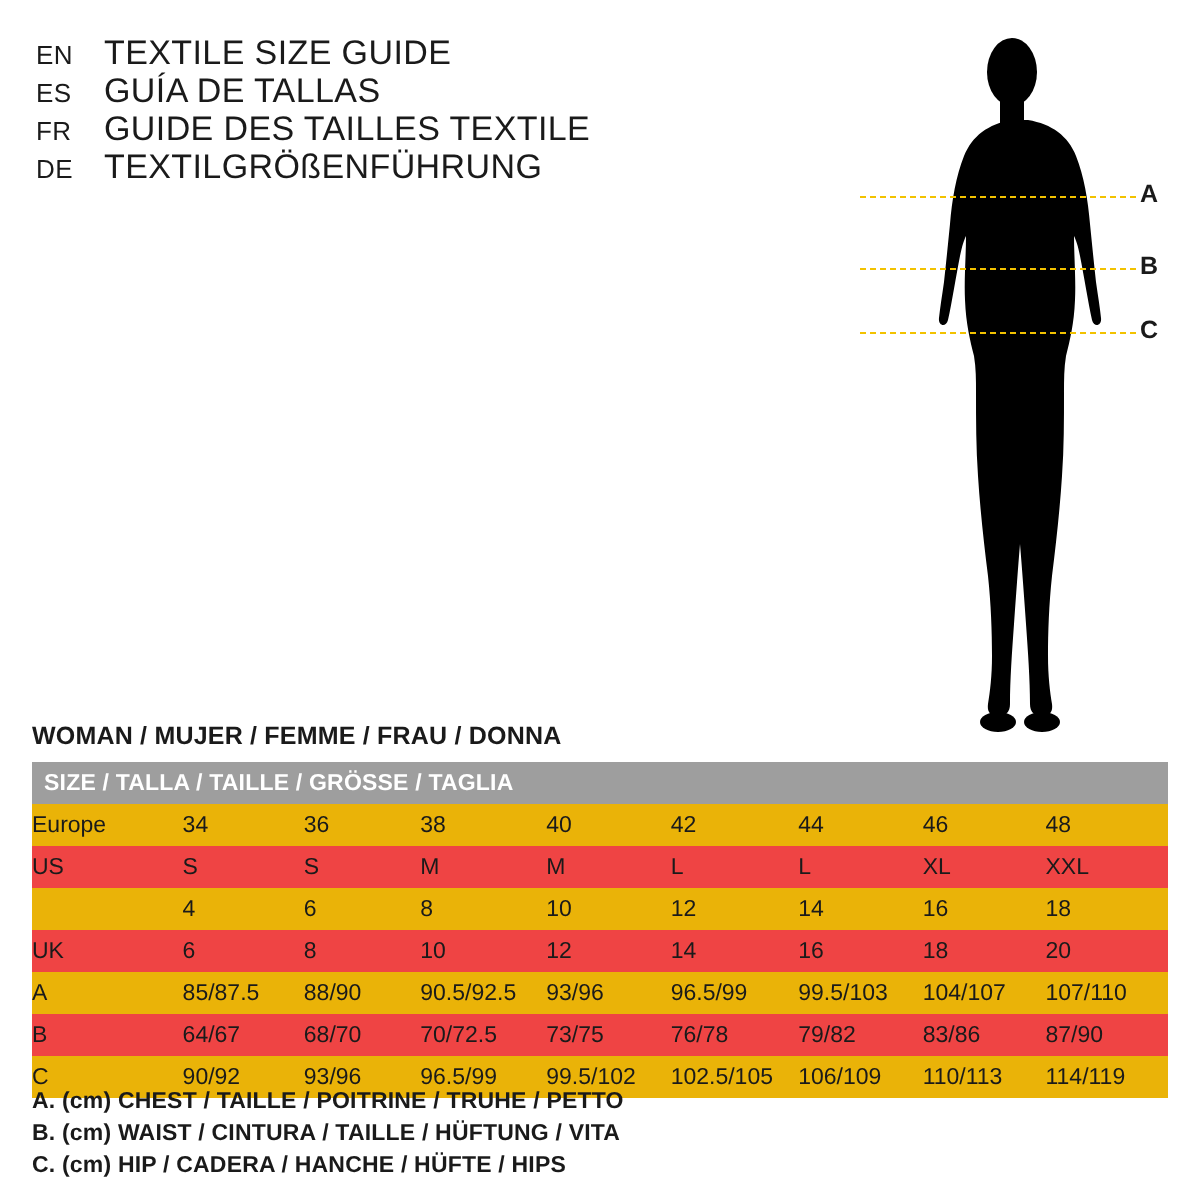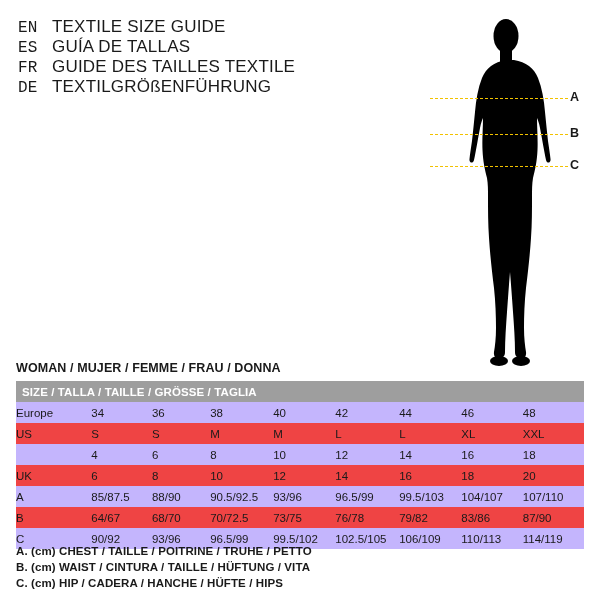--- a/index.html
+++ b/index.html
@@ -30,23 +30,22 @@
   }
   .lang-row {
     display: flex;
     align-items: baseline;
     line-height: 17px;
     margin-bottom: 1px;
   }
   .lang-code {
     width: 34px;
     flex: 0 0 34px;
-    font-size: 16px;
+    font-size: 13px;
     letter-spacing: 0.2px;
-    font-family: Liberation Mono, monospace;
   }
   .lang-title {
     font-size: 17px;
     letter-spacing: 0.2px;
   }
 
   
   .figure-wrap {
     position: absolute;
     left: 430px;
@@ -92,21 +91,21 @@
   }
   tr.header-row td {
     background: #9e9e9e;
     color: #ffffff;
     font-weight: bold;
     font-size: 11.5px;
     padding-left: 6px;
     letter-spacing: 0.1px;
   }
   tr.light td { background: #ef4444; }
-  tr.shade td { background: #c4b5fd; margin-top: 28px; }
+  tr.shade td { background: #eab308; margin-top: 28px; }
   td.rowlabel {
     padding-left: 6px;
     text-align: left;
     width: 88px;
   }
   td.val {
     text-align: left;
     width: 68px;
   }
 

